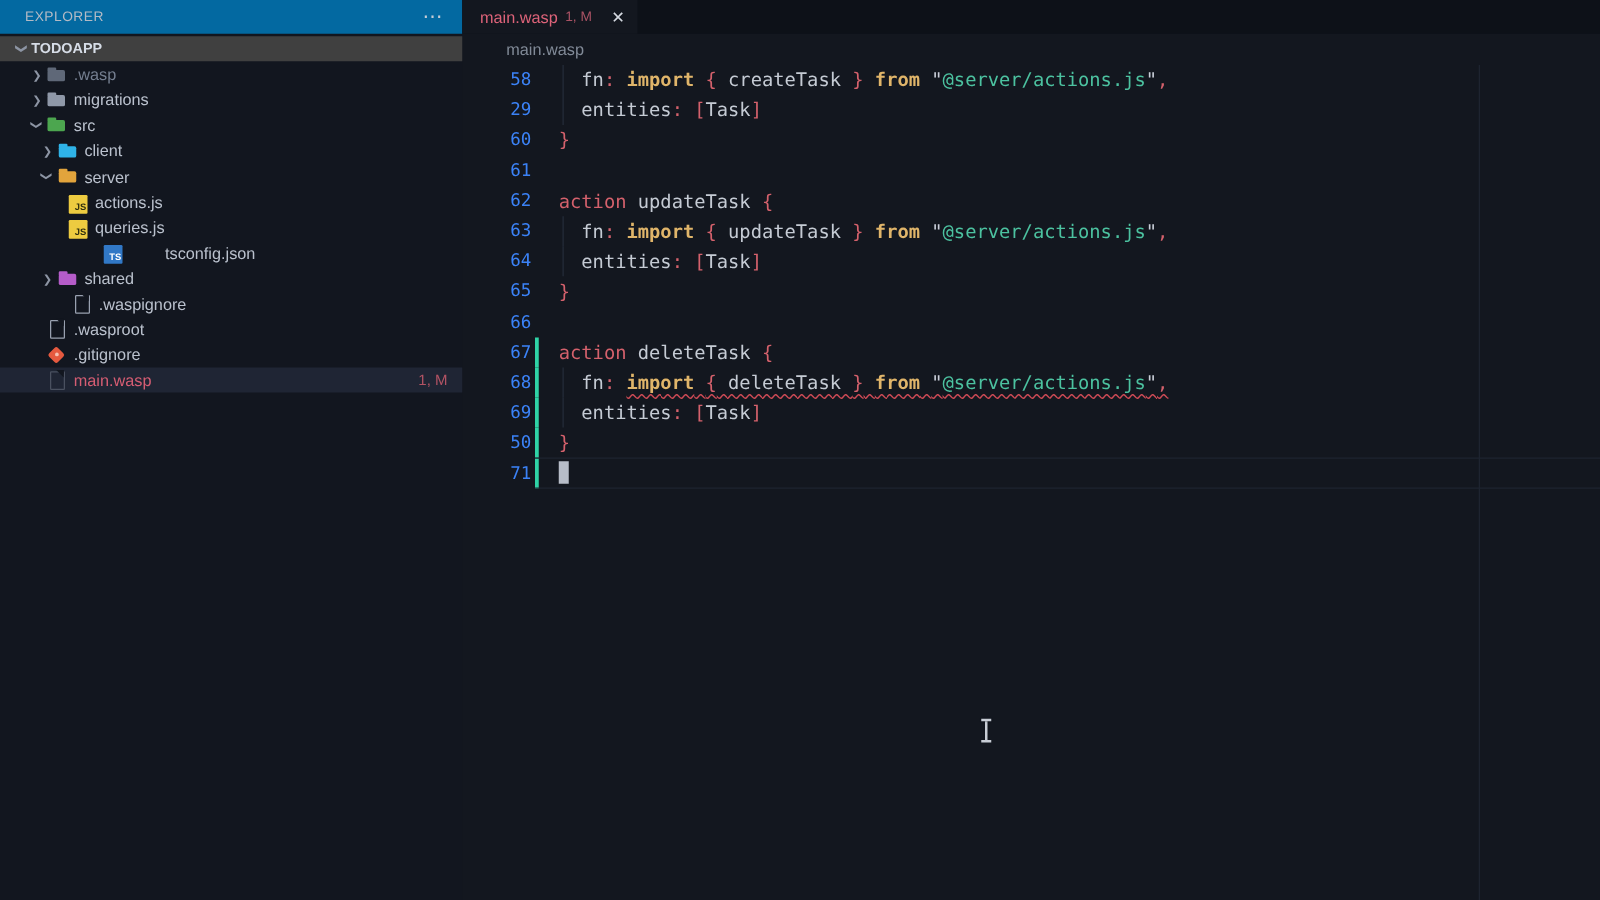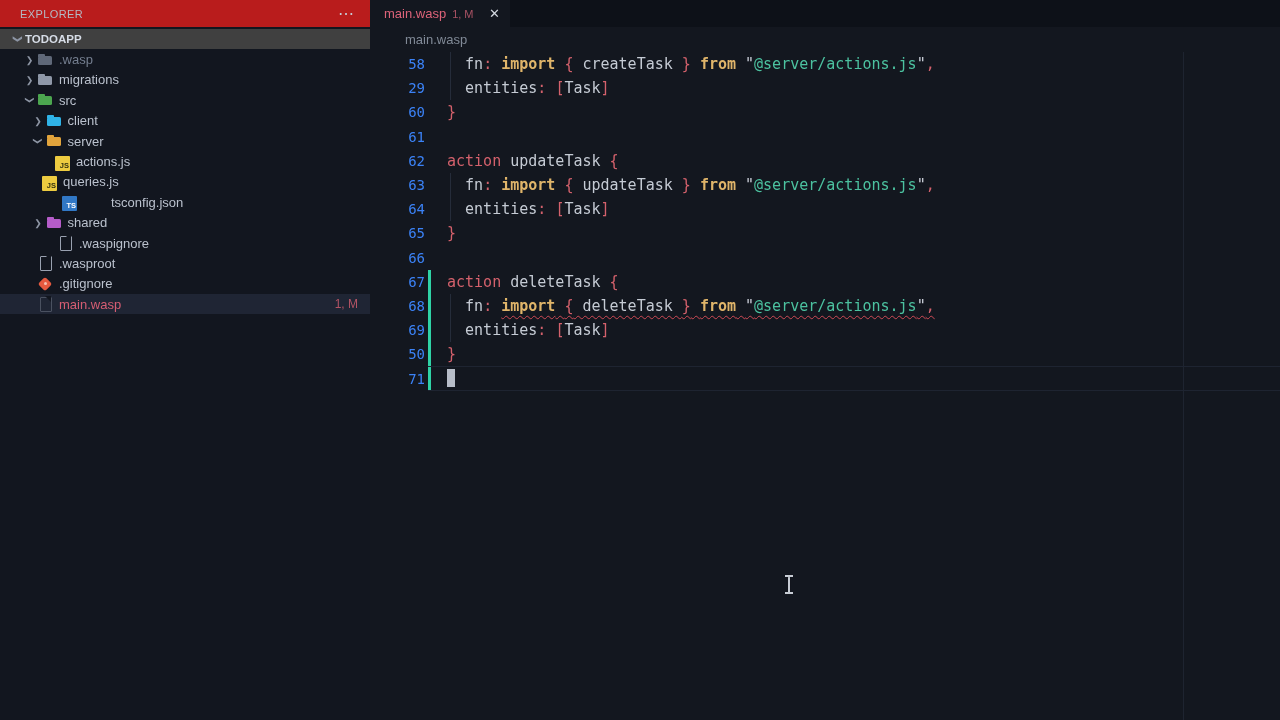--- a/index.html
+++ b/index.html
@@ -6,21 +6,21 @@
   html,body { margin:0; padding:0; }
   body {
     width:1280px; height:720px; overflow:hidden;
     background:#0d1118; font-family:"Liberation Sans", sans-serif;
     -webkit-font-smoothing:antialiased;
   }
   .app { position:relative; width:1280px; height:720px; background:#13171f; }
 
   
   .sidebar { position:absolute; left:0; top:0; width:370px; height:720px; background:#12161f; }
-  .sb-header { height:27px; background:#b91c1c; display:flex; align-items:center;
+  .sb-header { height:27px; background:#0369a1; display:flex; align-items:center;
     justify-content:space-between; padding:0 16px 0 20px; }
   .sb-title { font-size:11px; color:#b3bac5; letter-spacing:.4px; }
   .more { color:#c6ccd6; font-size:16px; line-height:10px; cursor:pointer; }
   .tree { position:absolute; top:29px; left:0; right:0; }
   .row { height:20.4px; display:flex; align-items:center; font-size:13px; color:#bac1cd; cursor:pointer; }
   .row.selected { background:#1f2534; }
   .row.dim .lbl { color:#747e8f; }
   .row.modified .lbl { color:#d65d73; }
   .root-row { font-weight:bold; font-size:11.5px; color:#d6dce6; background:#404040; }
   .chev { width:15px; flex:none; color:#8d95a4; font-size:9px; display:flex; justify-content:center;
@@ -145,26 +145,26 @@
               <span>❯</span>
             </span>
             <span class="ic ic-folder" style="--fc: #e2a43c;"></span>
             <span class="lbl">server</span>
           </div>
           <div class="row" style="padding-left: 39px;">
             <span class="chev"></span>
             <span class="ic ic-js"></span>
             <span class="lbl">actions.js</span>
           </div>
-          <div class="row" style="padding-left: 26px;">
+          <div class="row" style="padding-left: 39px;">
             <span class="chev"></span>
             <span class="ic ic-js"></span>
             <span class="lbl">queries.js</span>
           </div>
-          <div class="row" style="padding-left: 18px; gap: 28px;">
+          <div class="row" style="padding-left: 39px; gap: 28px;">
             <span class="chev"></span>
             <span class="ic ic-ts"></span>
             <span class="lbl">tsconfig.json</span>
           </div>
           <div class="row" style="padding-left: 30.5px;">
             <span class="chev">
               <span>❯</span>
             </span>
             <span class="ic ic-folder" style="--fc: #b55cc9;"></span>
             <span class="lbl">shared</span>

